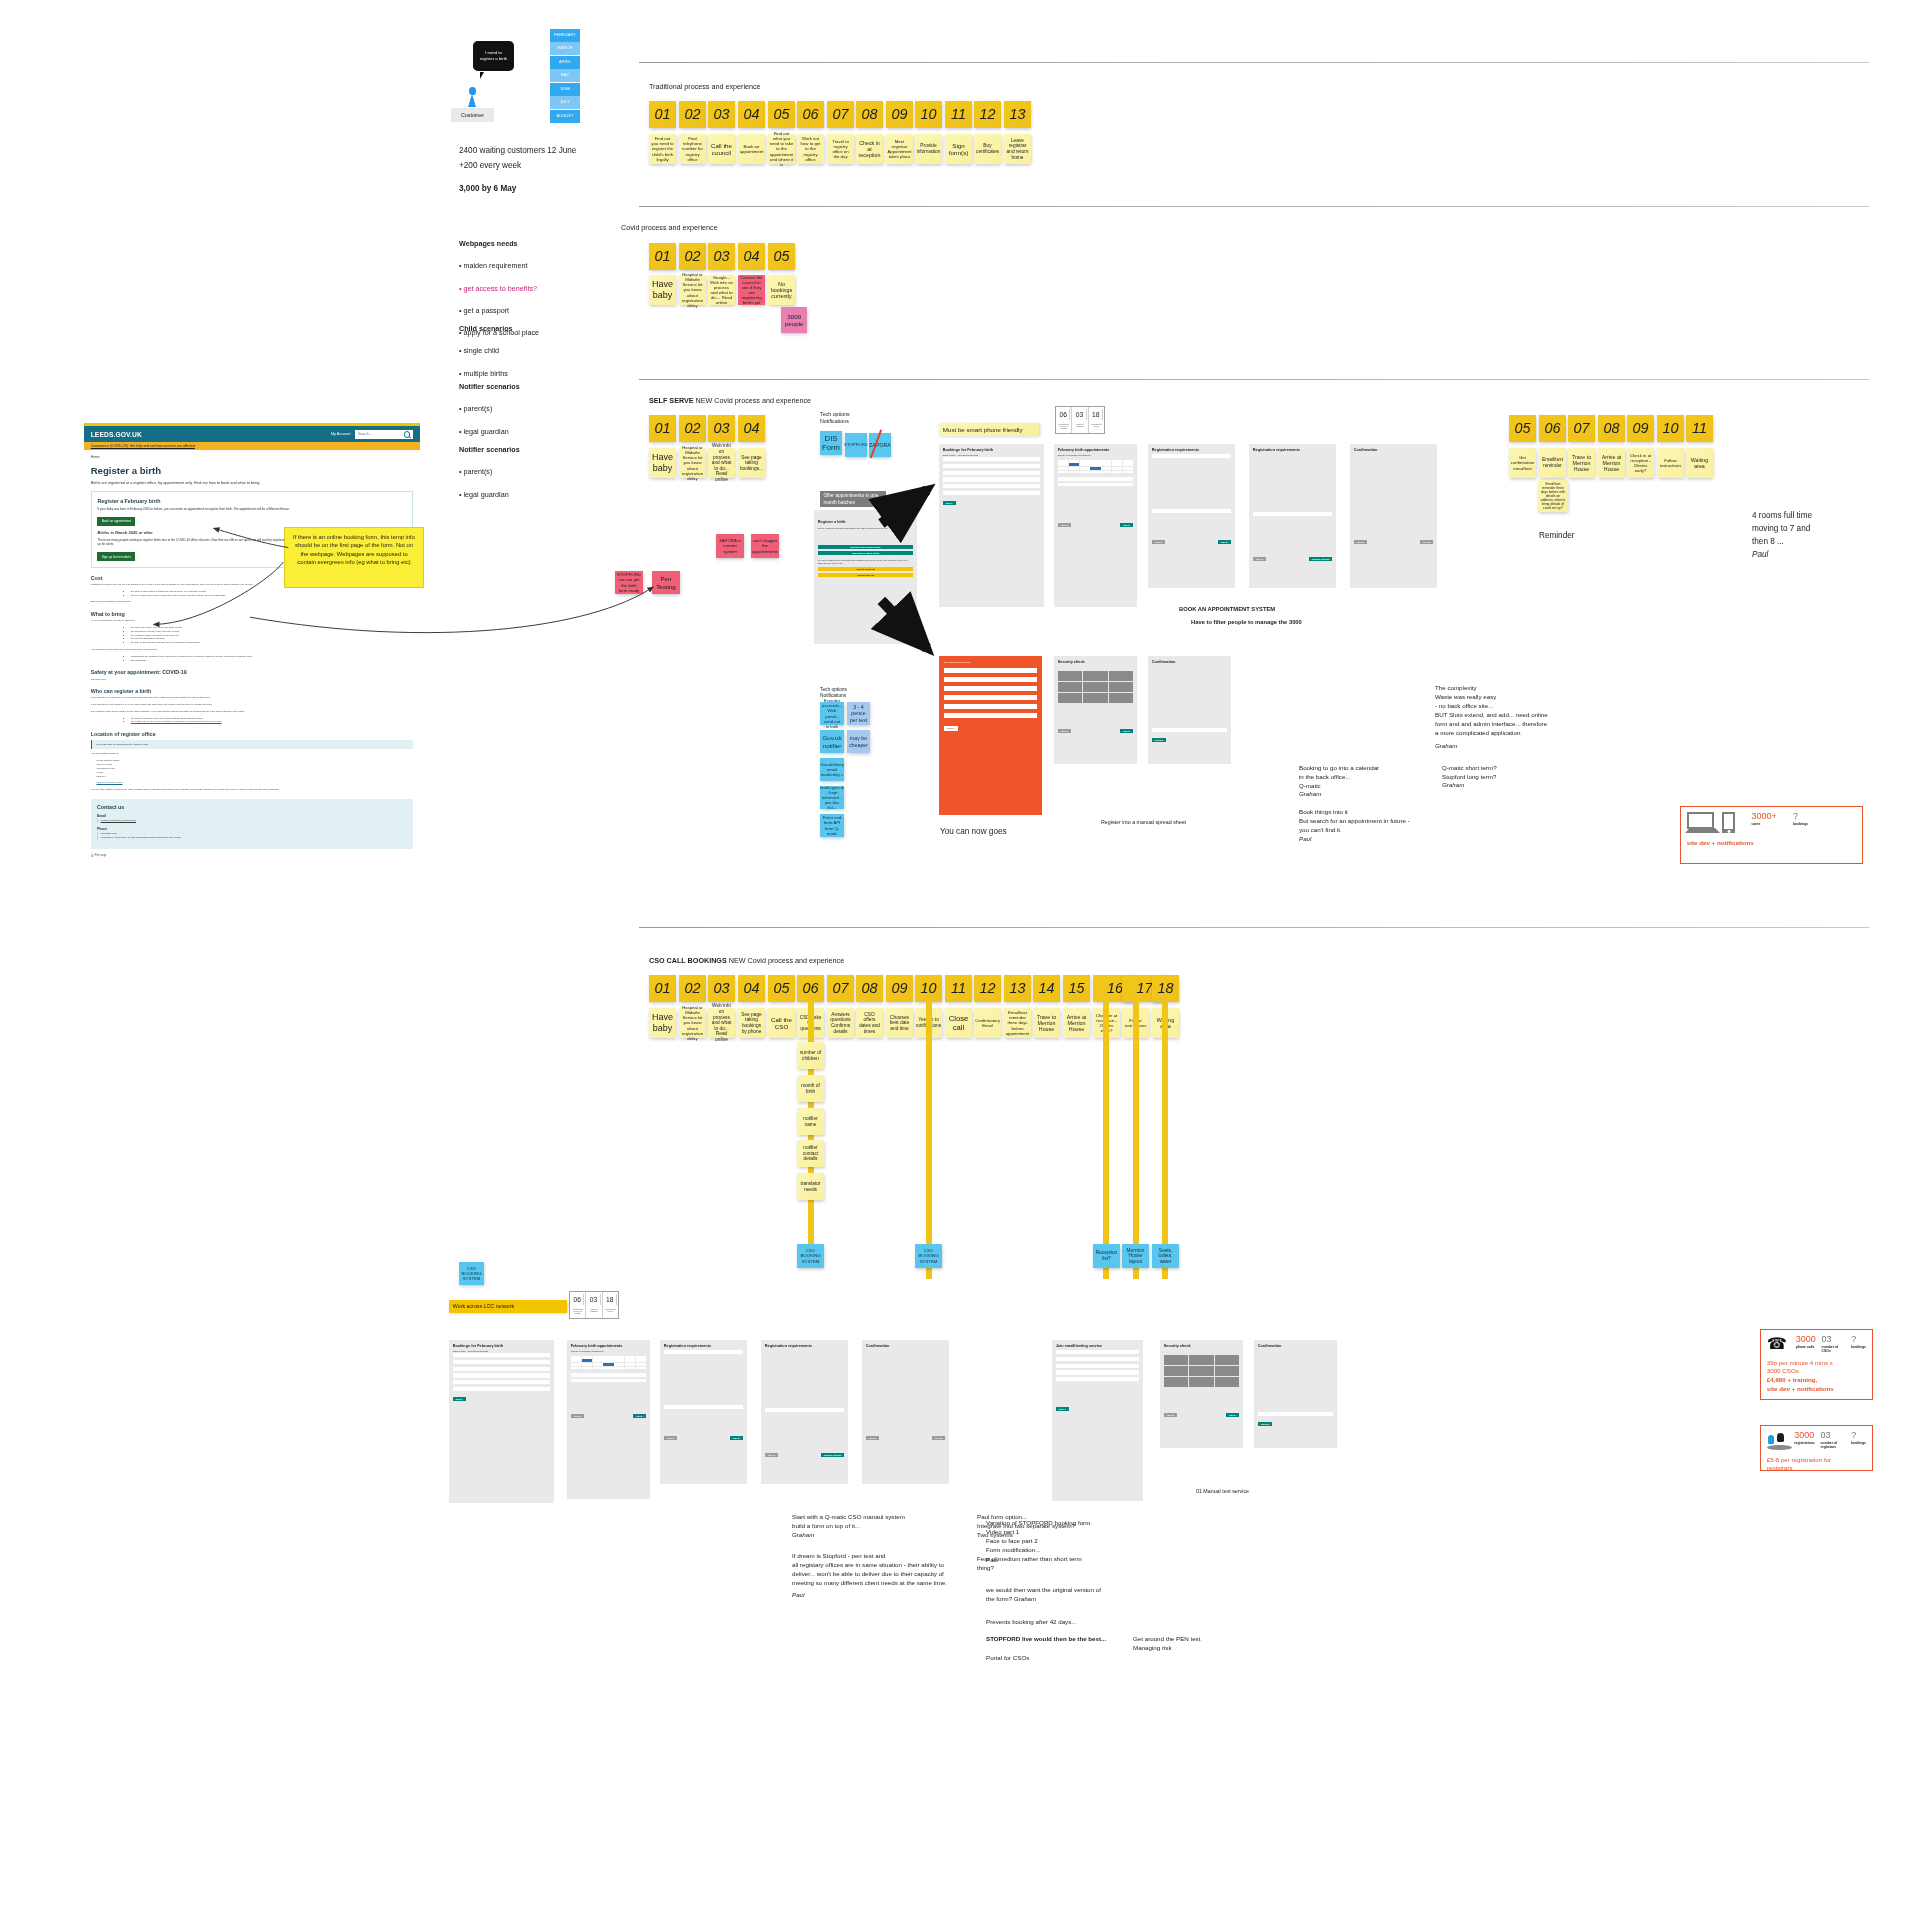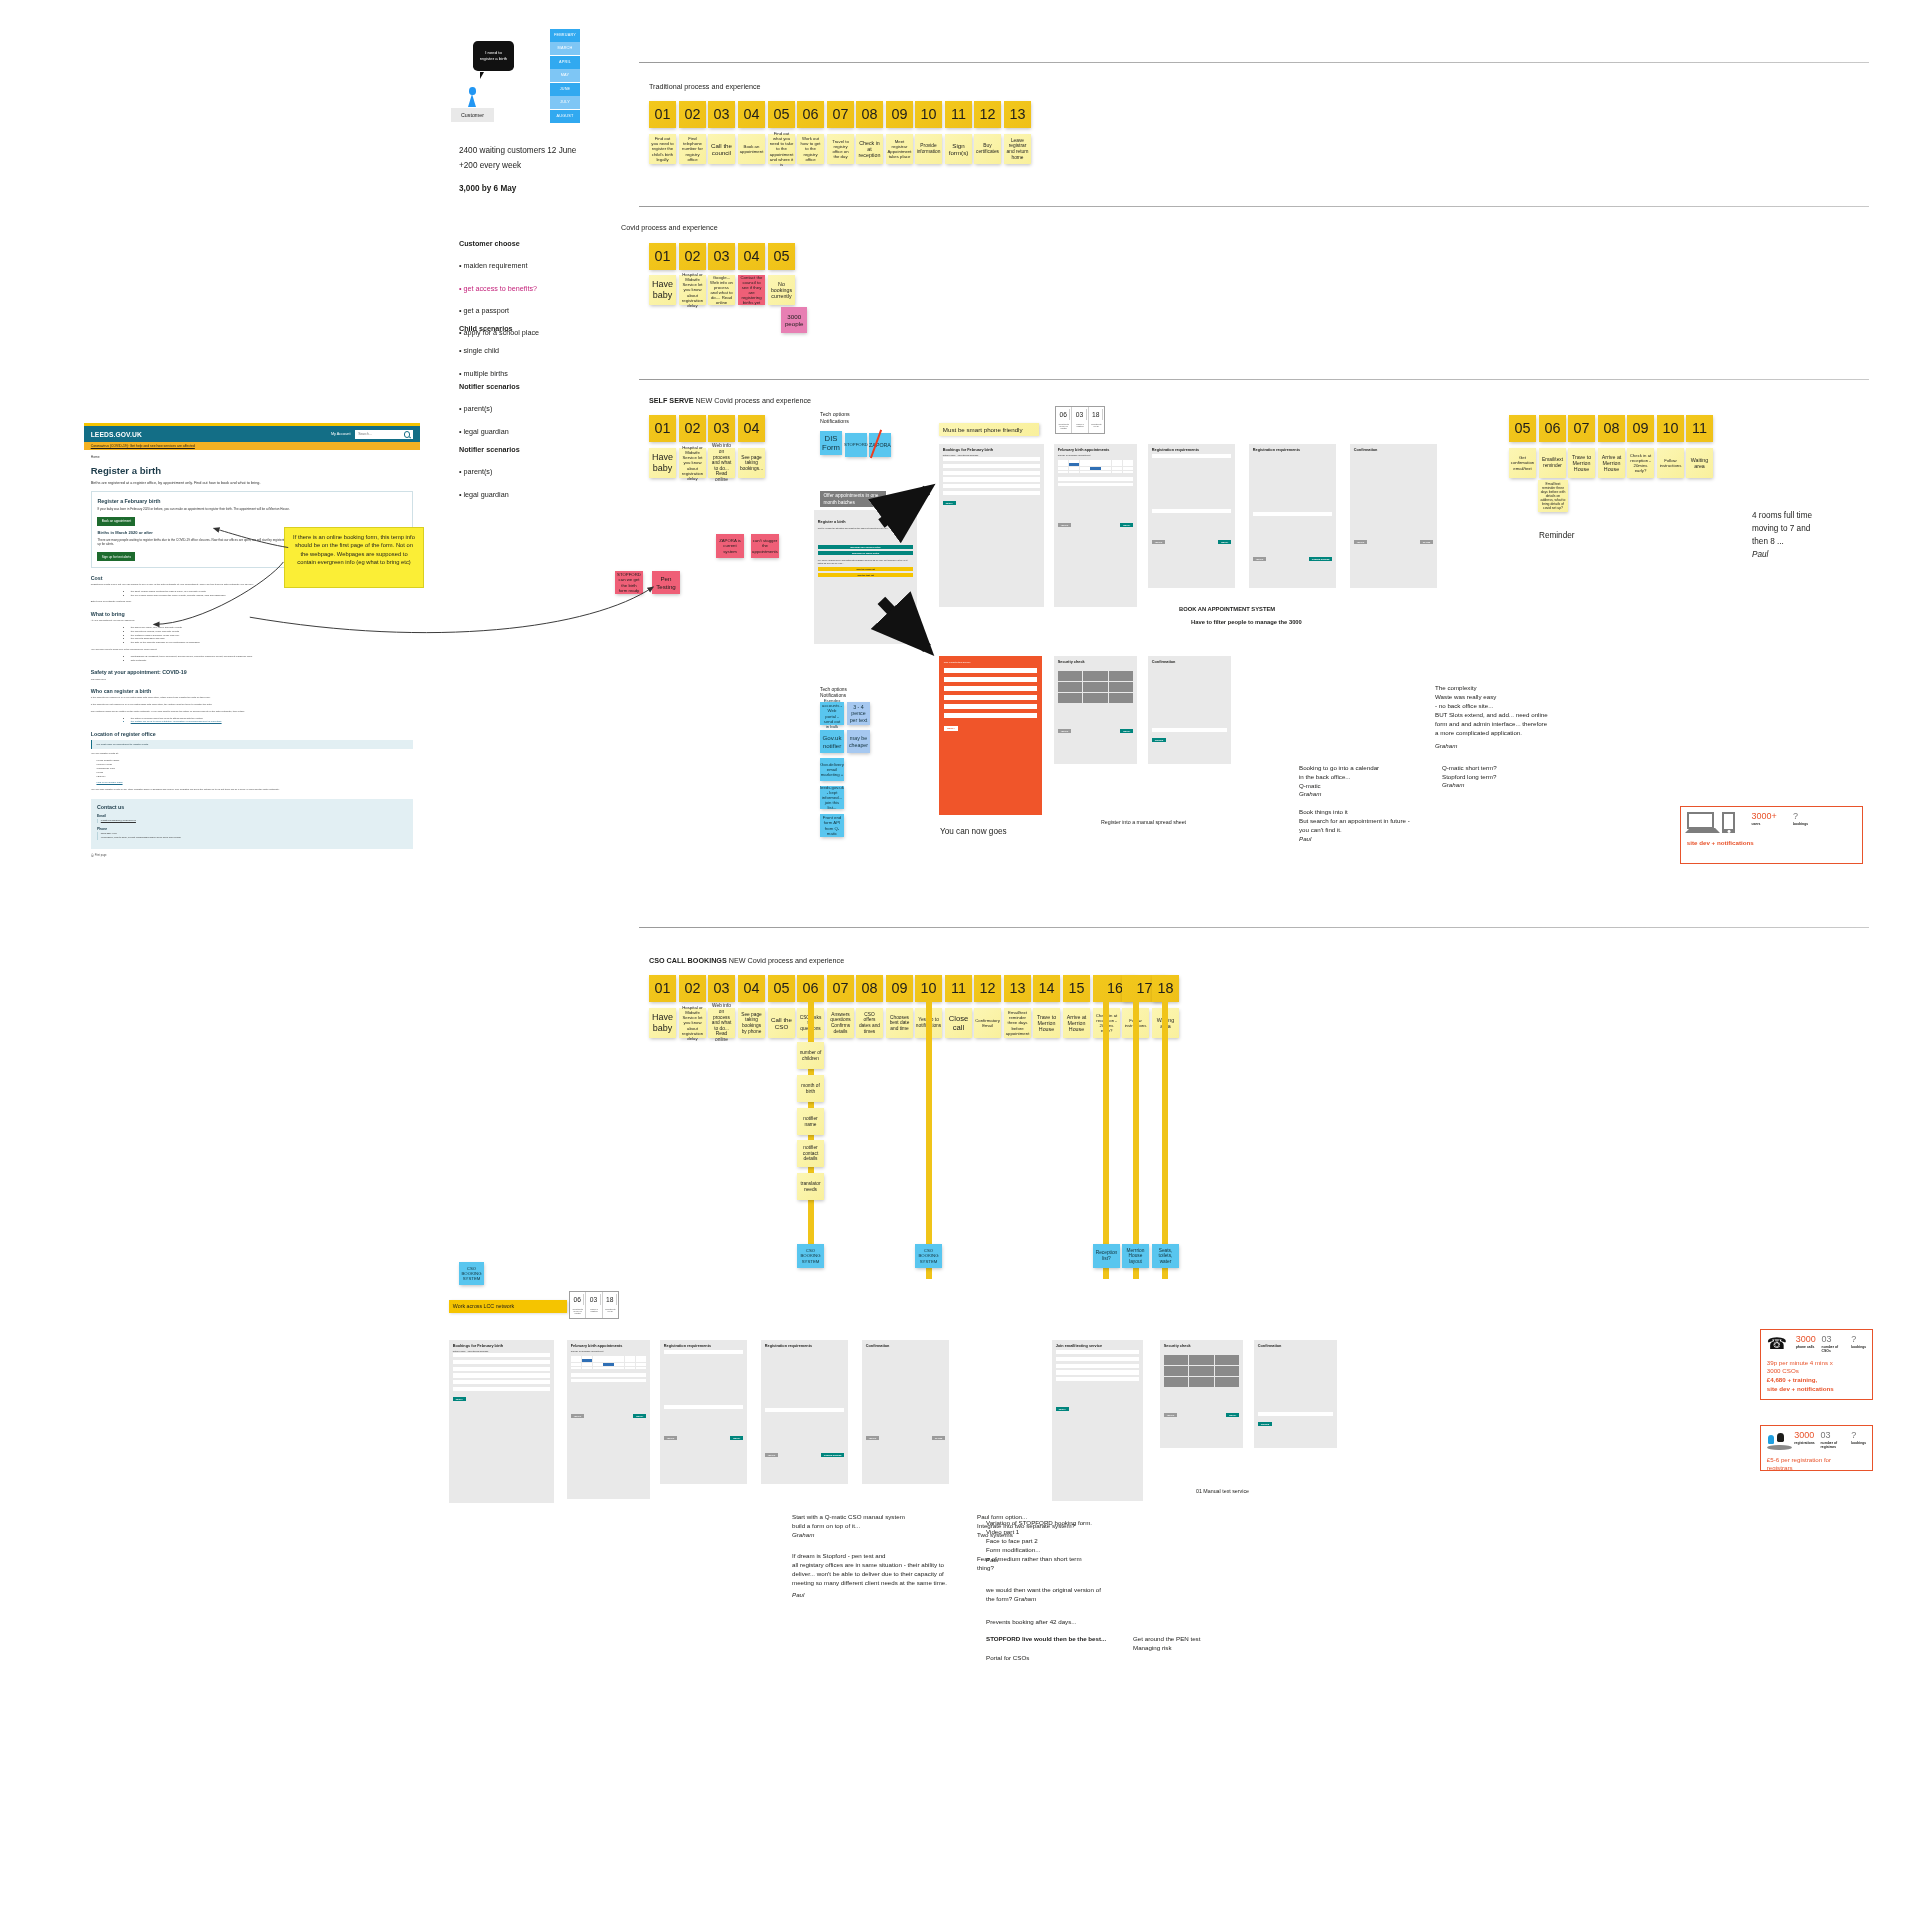--- a/index.html
+++ b/index.html
@@ -1,21 +1,21 @@
 <!DOCTYPE html>
 <html style="font-size:7.7px"><head>
 <meta charset="utf-8">
 <style>
   html,body{margin:0;padding:0;background:#fff;}
   body{width:1916px;height:1926px;position:relative;font-family:"Liberation Sans",sans-serif;color:#1d1d1b;-webkit-font-smoothing:antialiased;}
   .abs{position:absolute;}
   .hr{position:absolute;height:1px;background:linear-gradient(to right,#9a9a9a,#c9c9c9);}
   
   .note{position:absolute;box-shadow:1.4px 1.9px 3.4px rgba(0,0,0,.25);display:flex;align-items:center;justify-content:center;text-align:center;line-height:1.18;box-sizing:border-box;}
-  .num{background:#f0c419;background:linear-gradient(135deg,#f2c81c 0%,#efc018 100%);font-size:14.4px;color:#1d1d1b;}
+  .num{background:#f0c419;background:linear-gradient(135deg,#f2c81c 0%,#efc018 100%);font-size:14.4px;color:#1d1d1b;font-style:italic;}
   .pale{background:#fbf3a8;background:linear-gradient(135deg,#fcf6b4 0%,#f9f09c 100%);color:#1d1d1b;padding:1.9px;}
   .pink{background:#ef5f77;color:#1d1d1b;padding:1.9px;}
   .pink2{background:#e77fb3;color:#1d1d1b;padding:1.9px;}
   .blue{background:#59c6ef;color:#13323c;padding:1.9px;}
   .blue2{background:#a6c8f0;color:#13323c;padding:1.9px;}
   .t9{font-size:4.3px;}
   .t10{font-size:4.8px;}
   .t11{font-size:5.3px;}
   .t13{font-size:6.2px;}
   .t16{font-size:7.7px;}
@@ -142,21 +142,21 @@
     <div class="month" style="left: 550px; top: 83px; width: 30px; height: 12.5px; background: rgb(49, 169, 240);">JUNE</div>
     <div class="month" style="left: 550px; top: 96px; width: 30px; height: 12.5px; background: rgb(126, 198, 245);">JULY</div>
     <div class="month" style="left: 550px; top: 110px; width: 30px; height: 12.5px; background: rgb(49, 169, 240);">AUGUST</div>
   </div>
 
 <div class="bigtxt" style="left:459px;top:144px;">2400 waiting customers 12 June</div>
 <div class="bigtxt" style="left:459px;top:159px;">+200 every week</div>
 <div class="bigtxt bold" style="left:459px;top:182px;">3,000 by 6 May</div>
 
 <div class="lead" style="left:459px;top:227px;">
-  <div class="bold">Customer choose</div>
+  <div class="bold">Webpages needs</div>
   <div>• maiden requirement</div>
   <div class="hl">• get access to benefits?</div>
   <div>• get a passport</div>
   <div>• apply for a school place</div>
 </div>
 <div class="lead" style="left:459px;top:312px;">
   <div class="bold">Child scenarios</div>
   <div>• single child</div>
   <div>• multiple births</div>
 </div>

